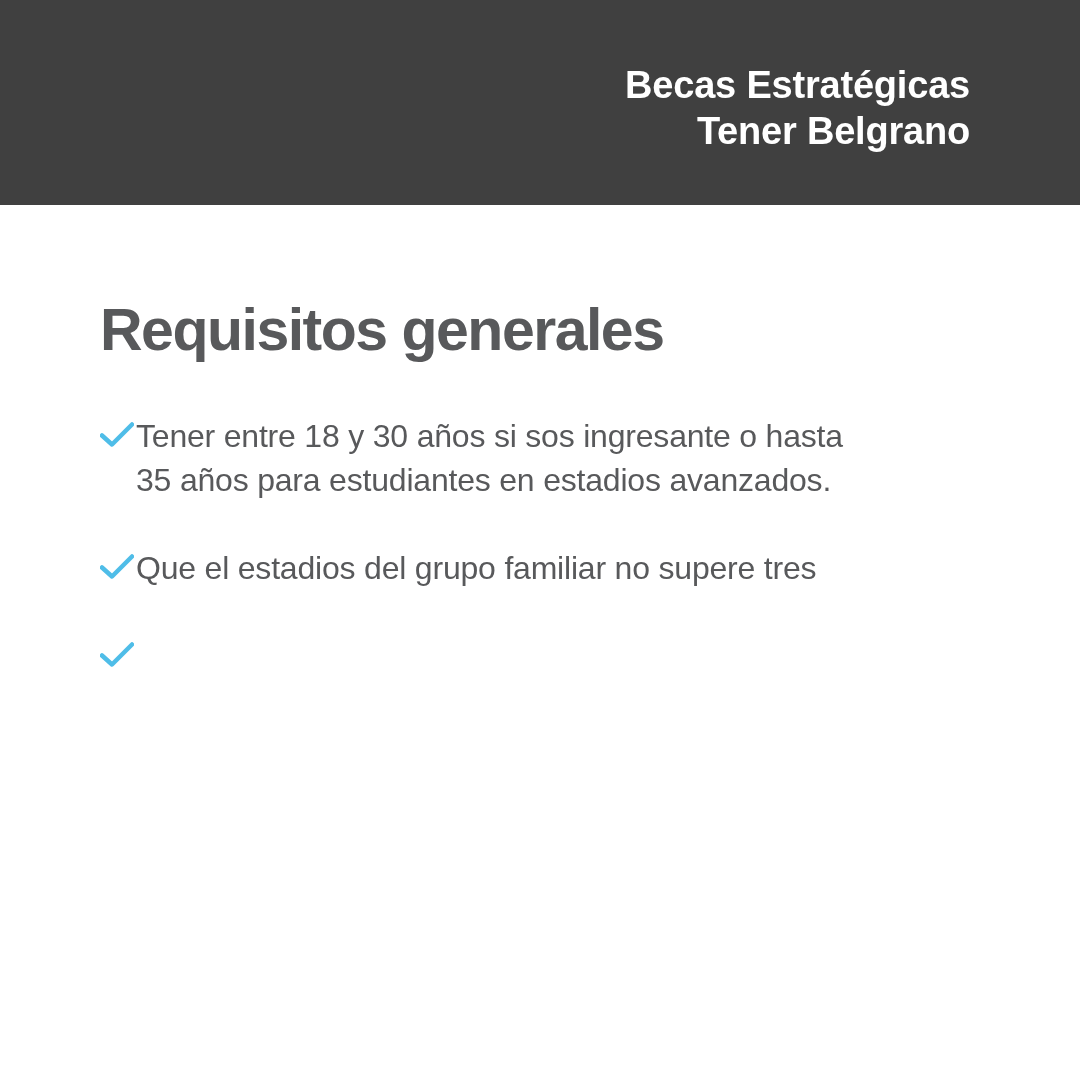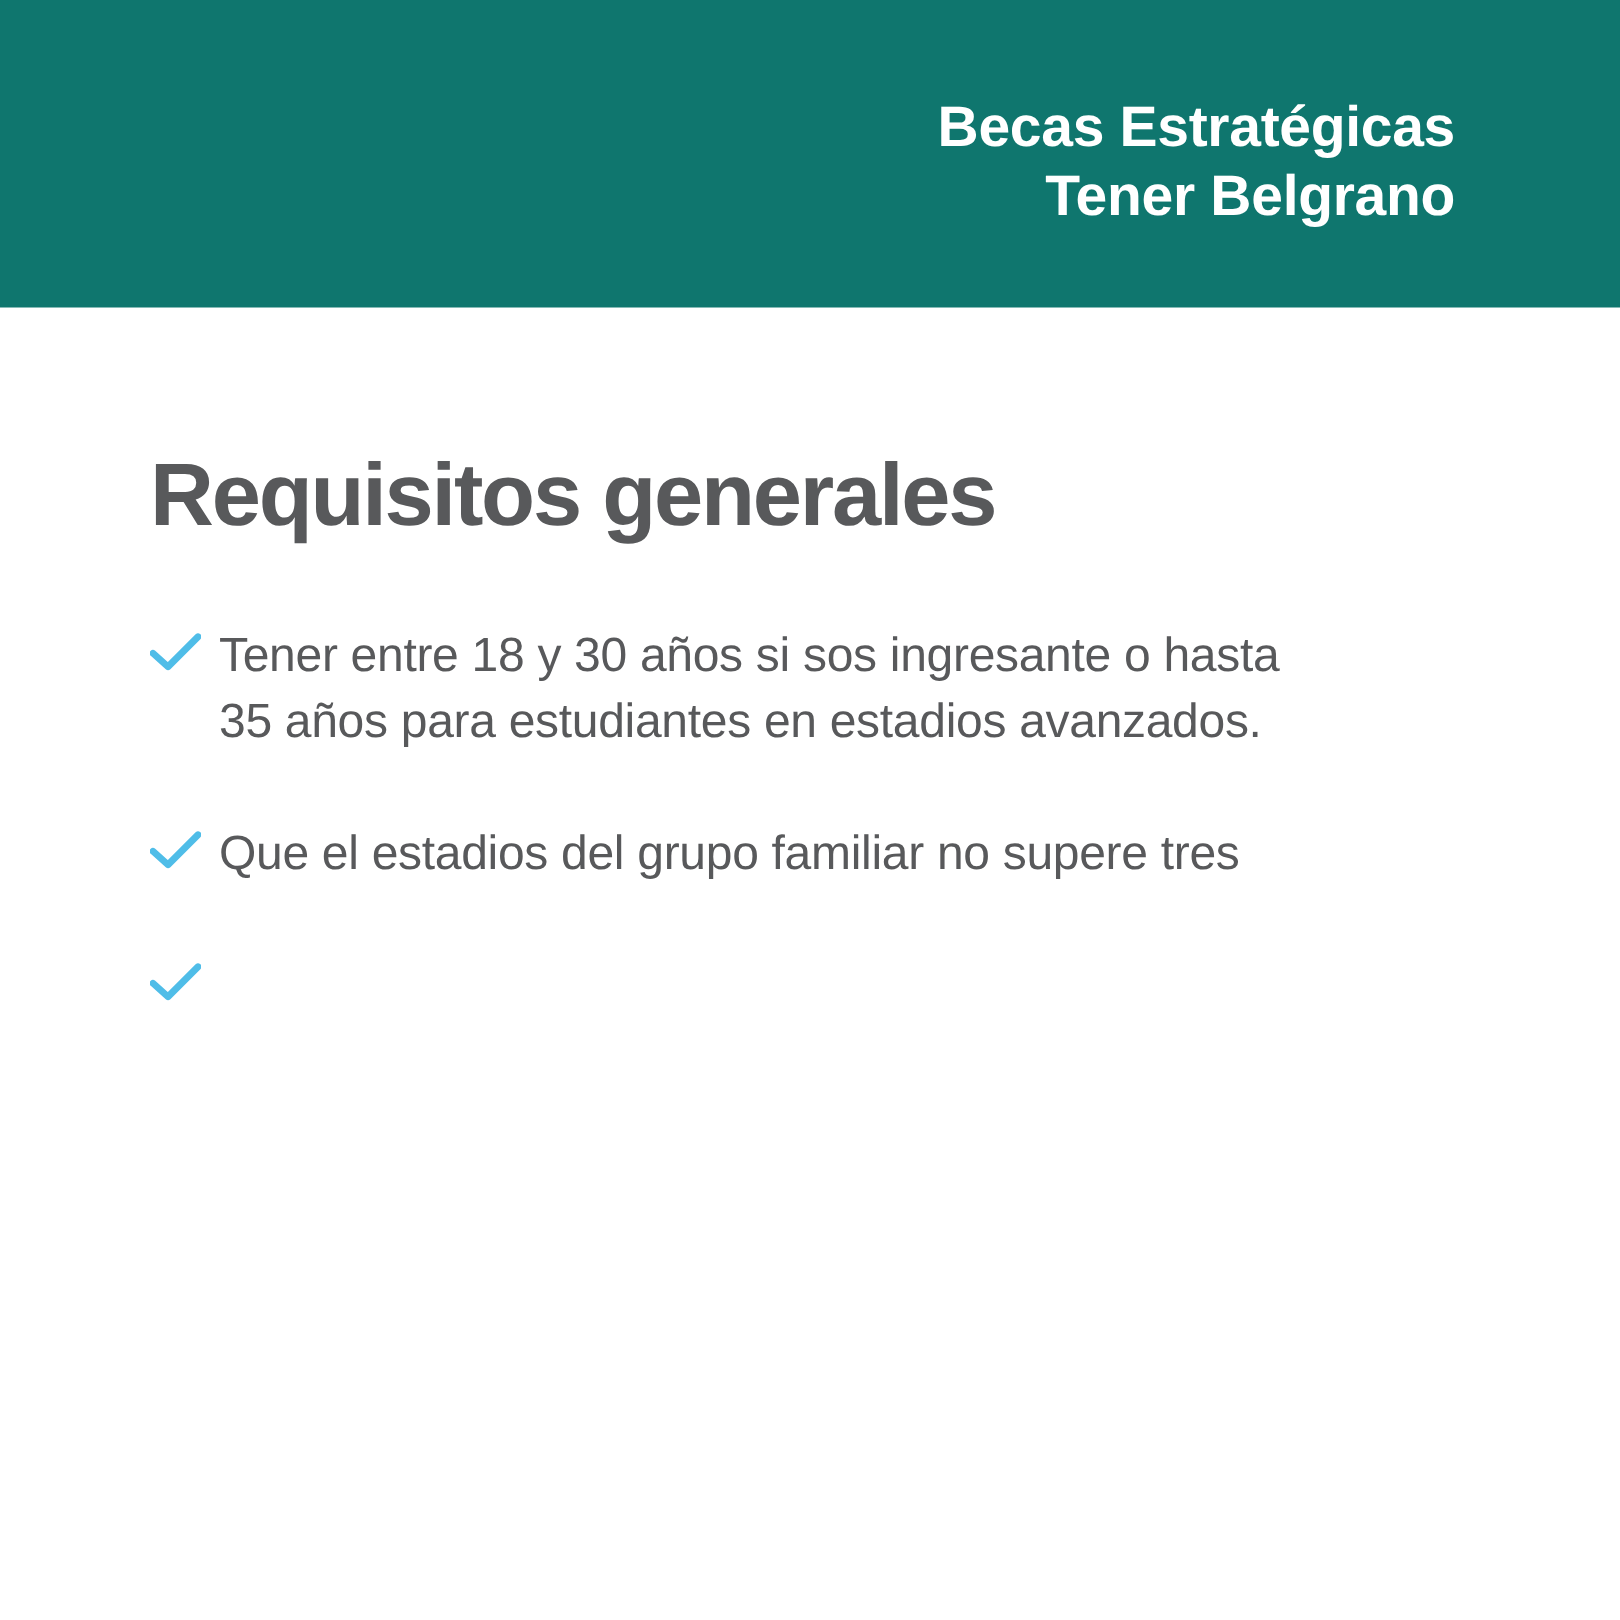--- a/index.html
+++ b/index.html
@@ -19,21 +19,21 @@
     height: 1080px;
     background: #ffffff;
     box-sizing: border-box;
   }
   .header-band {
     position: absolute;
     top: 0;
     left: 0;
     width: 1080px;
     height: 205px;
-    background: #0f766e;
+    background: #404040;
     box-sizing: border-box;
   }
   .header-title {
     position: absolute;
     right: 110px;
     top: 62px;
     text-align: right;
     color: #ffffff;
     font-family: "Liberation Sans", sans-serif;
     font-weight: bold;
@@ -80,21 +80,20 @@
   .check-icon svg {
     display: block;
   }
   .req-text {
     font-family: "Liberation Sans", sans-serif;
     font-size: 32px;
     line-height: 1.38;
     color: #58595B;
     max-width: 790px;
     letter-spacing: -0.2px;
-    margin-left: 10px;
   }
   .req-text .line {
     display: block;
   }
 </style>
 </head>
 <body>
 
 <div class="card">
 

